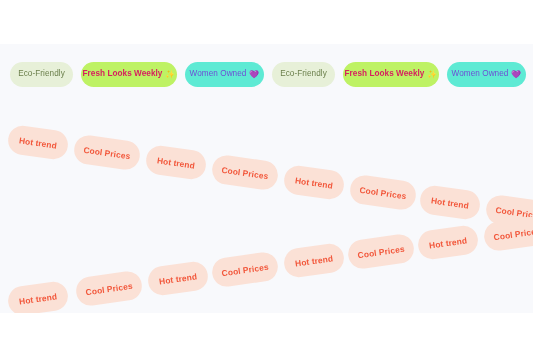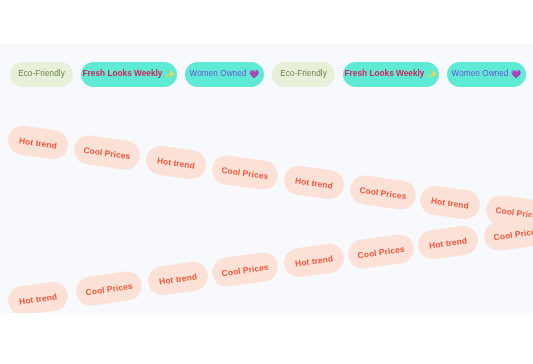--- a/index.html
+++ b/index.html
@@ -52,21 +52,21 @@
   }
   .cat-pill .cat-label { line-height: 1; }
   .cat-pill .cat-emoji { font-size: 8px; line-height: 1; }
 
   .cat-eco {
     background: #e7f0d8;
     color: #6b7f4b;
     font-weight: 500;
   }
   .cat-fresh {
-    background: #5eead4;
+    background: #bef264;
     color: #d6215f;
     font-weight: 700;
   }
   .cat-women {
     background: #5eead4;
     color: #6d4fd4;
     font-weight: 500;
   }
 
   

